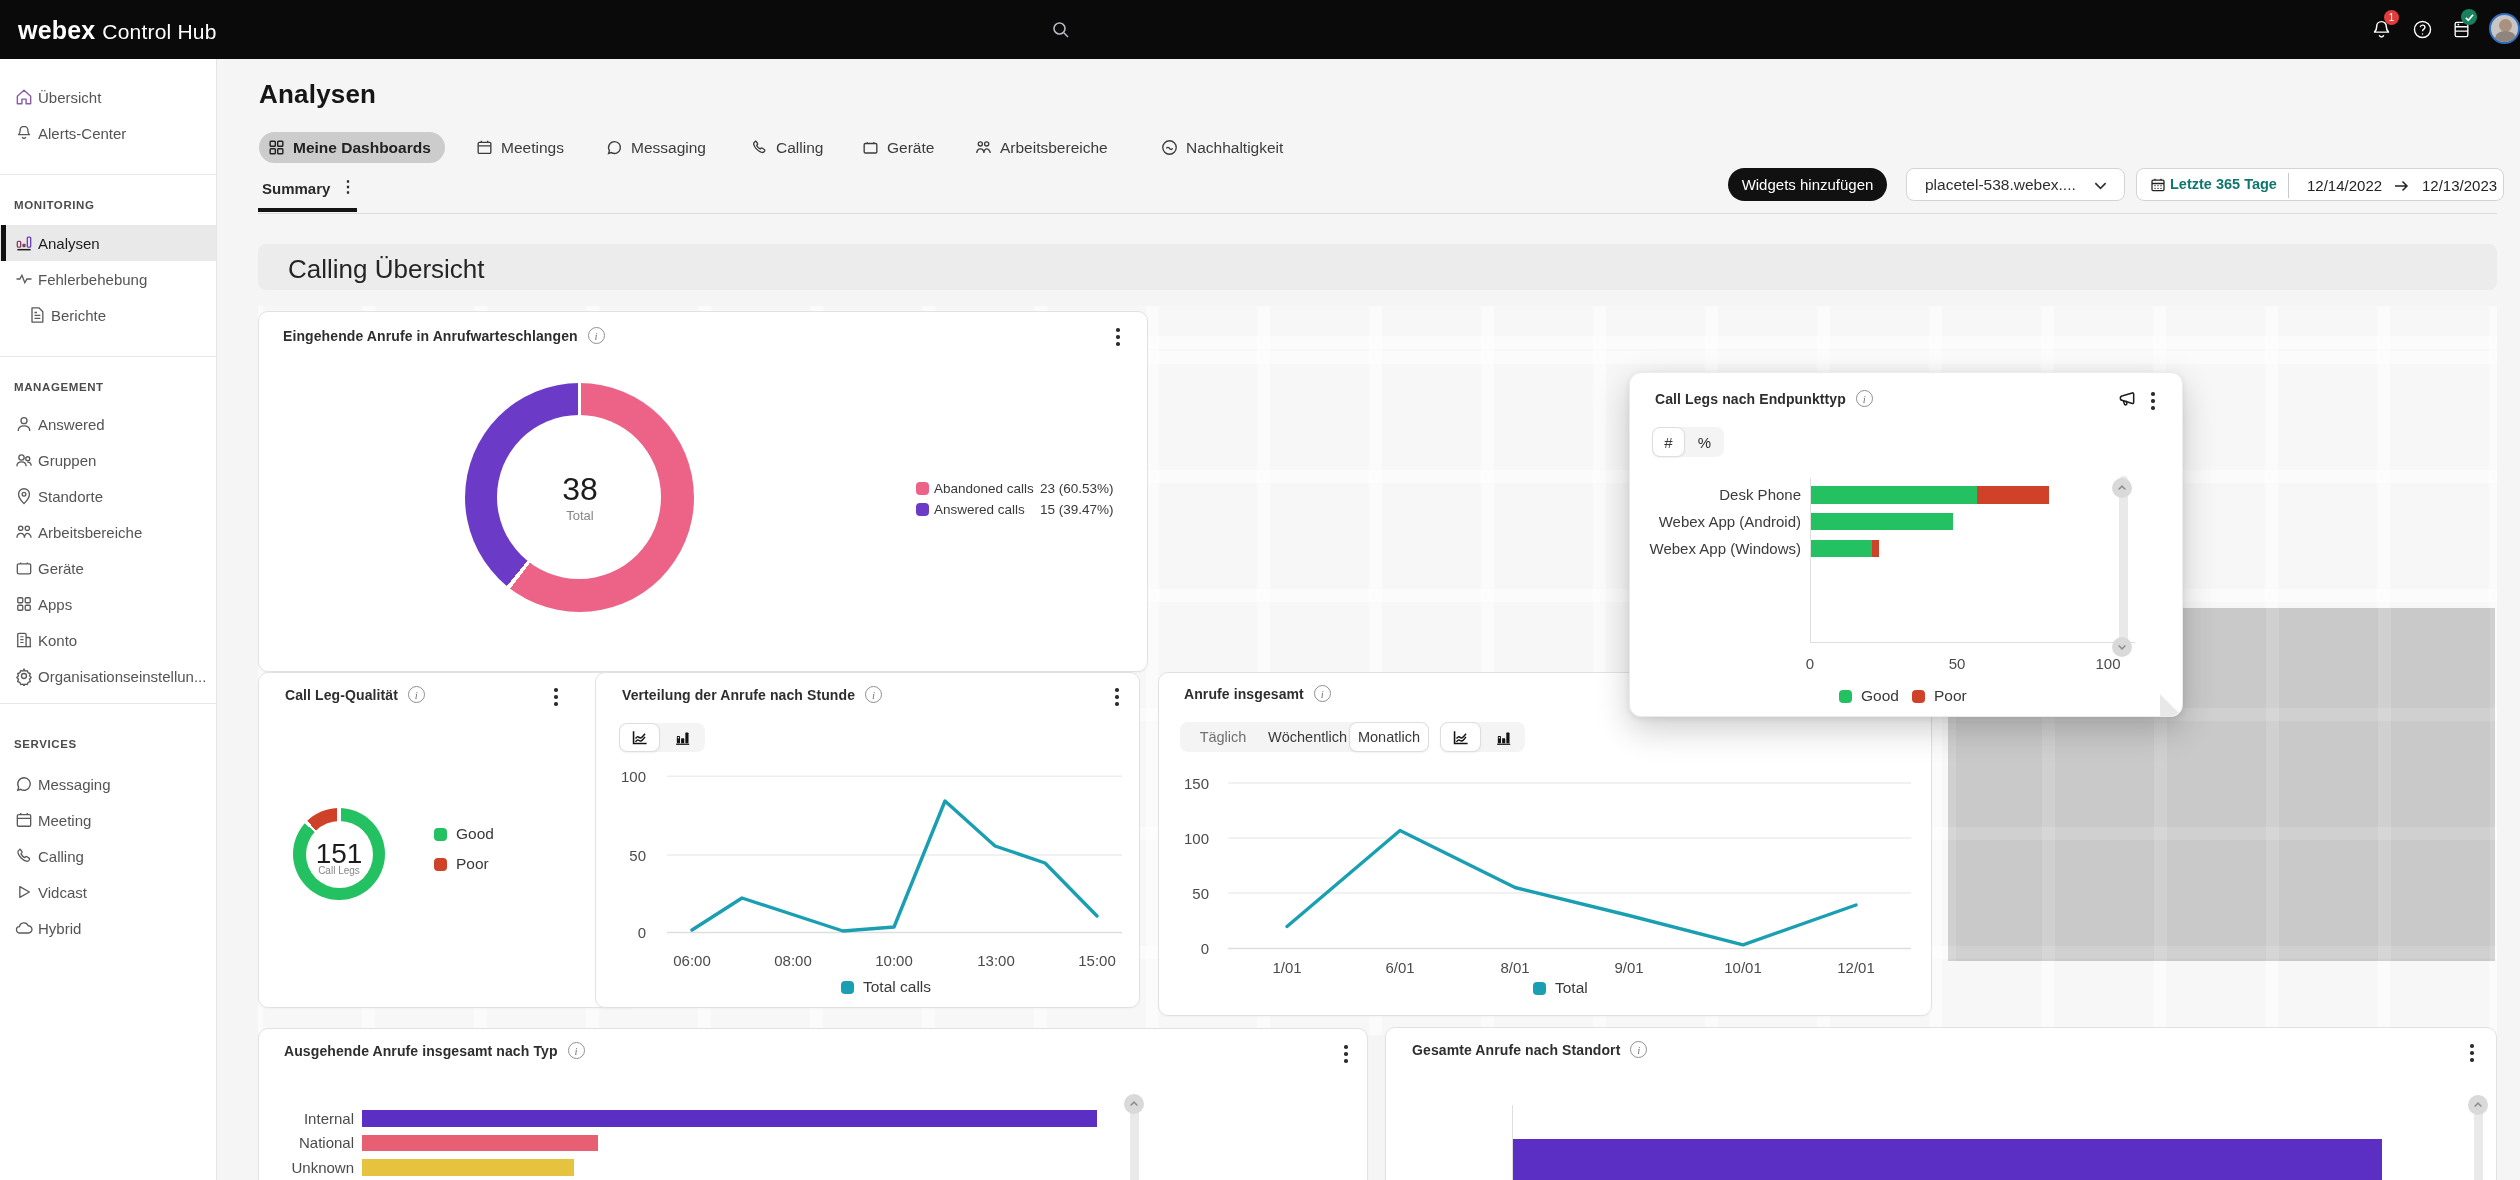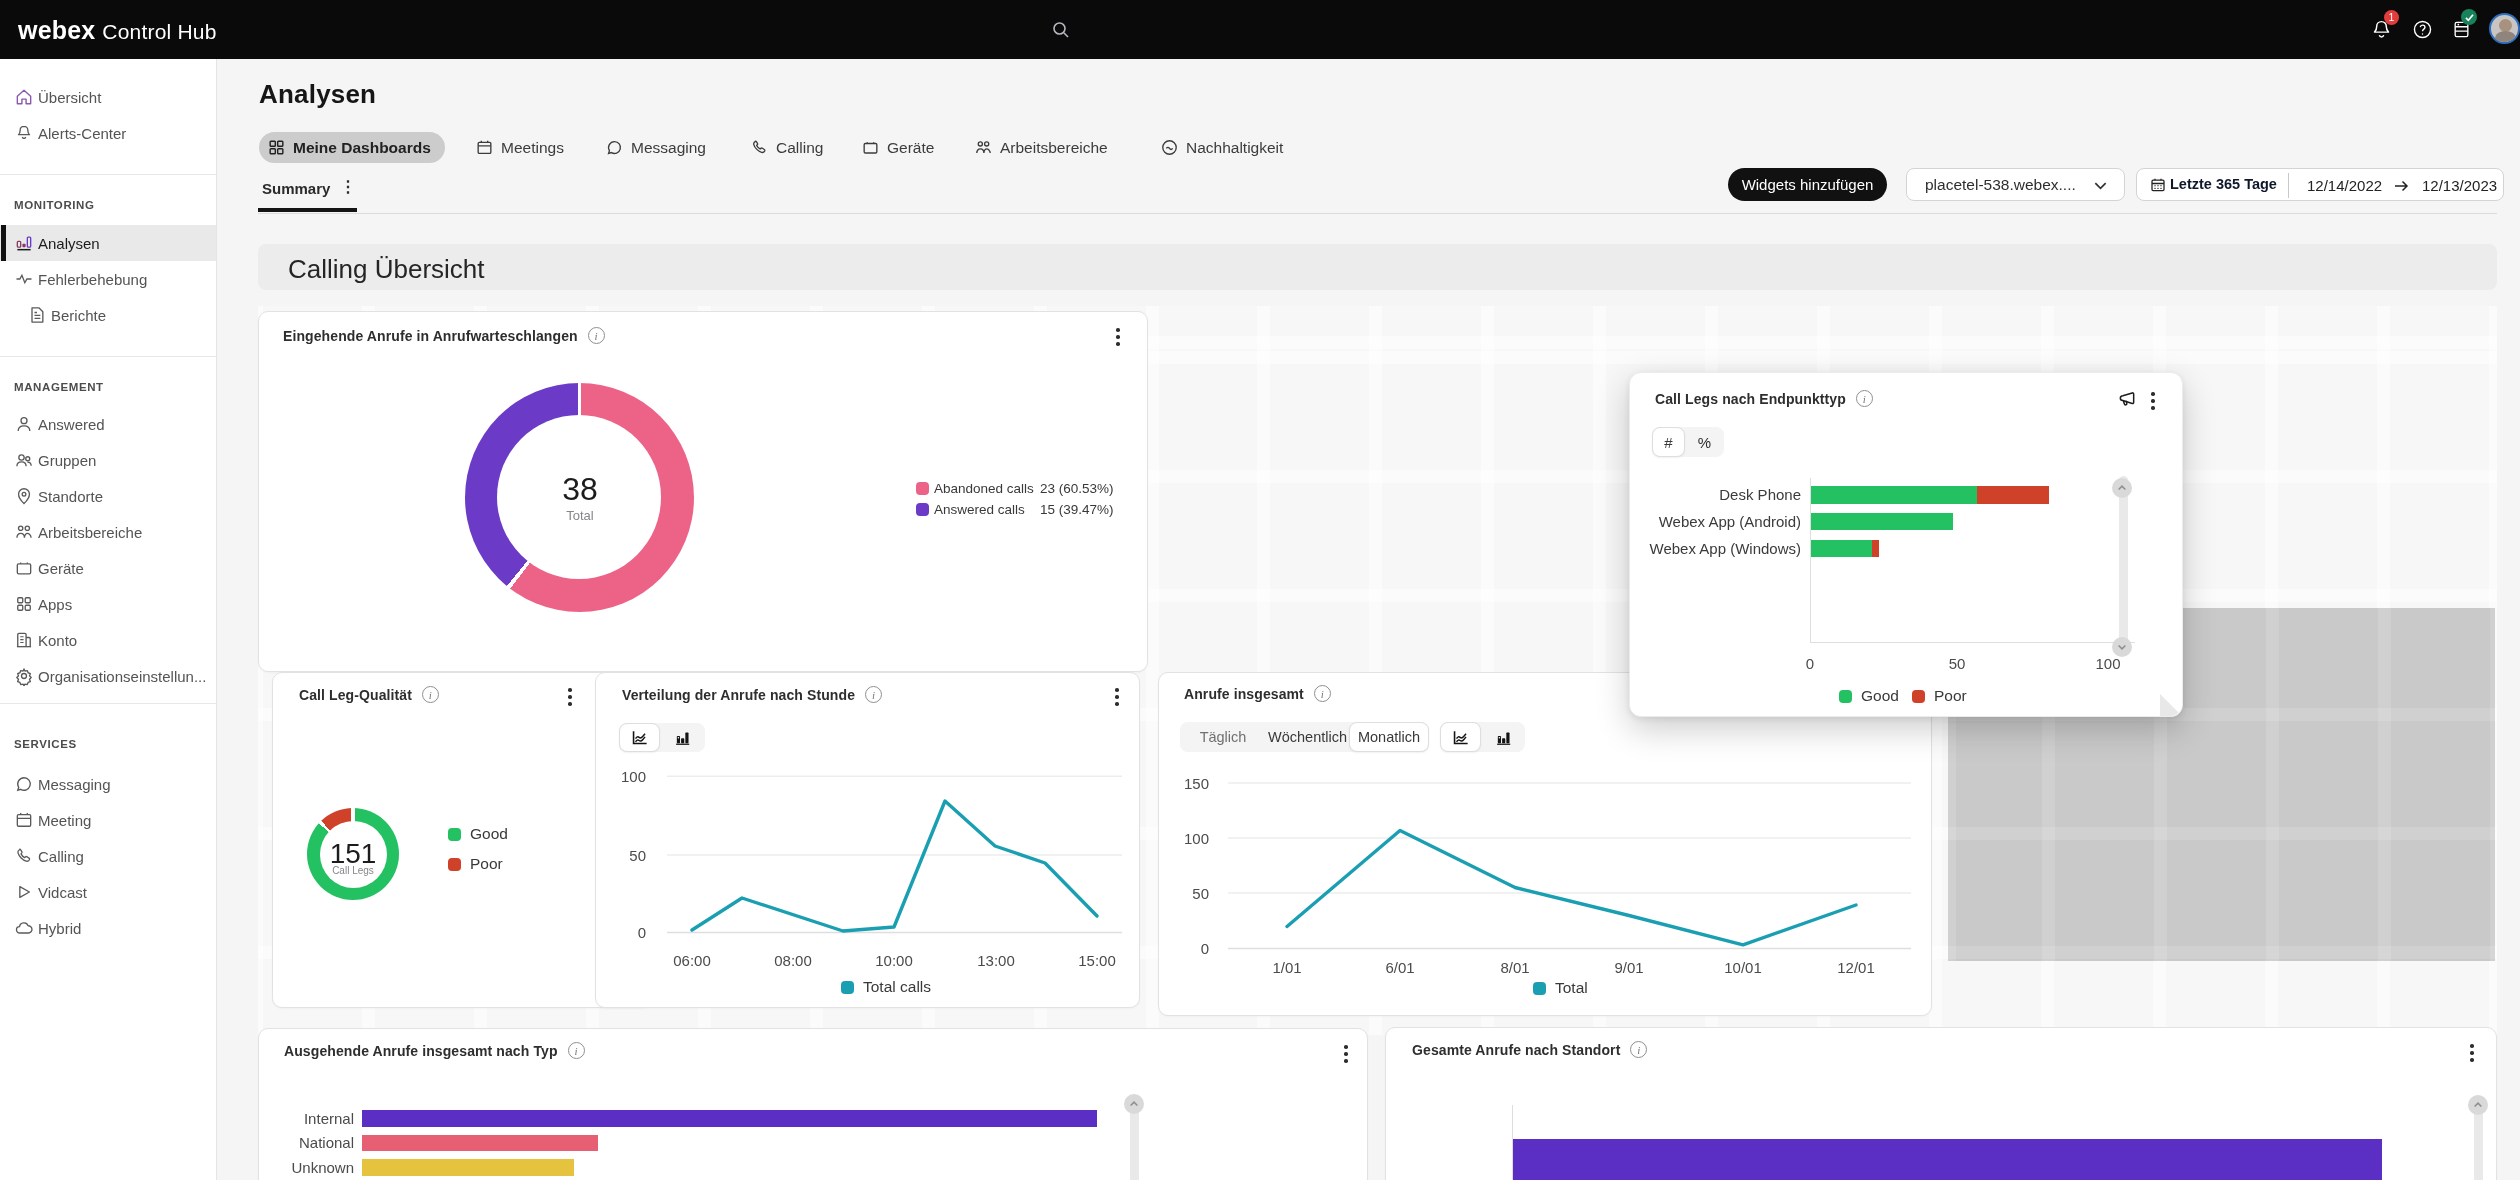--- a/index.html
+++ b/index.html
@@ -139,21 +139,21 @@
   <div id="btn-widgets">Widgets hinzufügen</div>
   <div id="dd-org">placetel-538.webex....<svg width="15" height="15" viewBox="0 0 16 16" fill="none" stroke="#323234" stroke-width="1.8">
         <path d="M2.5 5.5 L8 11 L13.5 5.5"></path>
       </svg></div>
   <div id="datebox">
     <svg class="abs" style="left:12px; top:7px;" width="18" height="18" viewBox="0 0 24 24" fill="none" stroke="#232324" stroke-width="1.7">
         <rect x="4" y="5.5" width="16" height="14" rx="1.5"></rect>
         <path d="M4 10 H20 M8 5.5 V3.5 M16 5.5 V3.5"></path>
         <path d="M7 13 h2 M11 13 h2 M15 13 h2 M7 16.5 h2 M11 16.5 h2 M15 16.5 h2" stroke-width="1.2"></path>
       </svg>
-    <span class="abs" style="left:33px; top:7px; font-size:14.5px; font-weight:bold; color:#0f172a;">Letzte 365 Tage</span>
+    <span class="abs" style="left:33px; top:7px; font-size:14.5px; font-weight:bold; color:#0f766e;">Letzte 365 Tage</span>
     <div class="abs" style="left:151px; top:4px; width:1px; height:25px; background:#c9c9ca;"></div>
     <span class="abs" style="left:170px; top:7.5px; font-size:15px; color:#232324;">12/14/2022</span>
     <svg class="abs" style="left:256px; top:9px;" width="16" height="16" viewBox="0 0 16 16" fill="none" stroke="#232324" stroke-width="1.5">
         <path d="M2 8 H13.5 M9.5 3.5 L14 8 L9.5 12.5"></path>
       </svg>
     <span class="abs" style="left:285px; top:7.5px; font-size:15px; color:#232324;">12/13/2023</span>
   </div>
   <div id="secbar">
       <span>Calling Übersicht</span>
     </div>
@@ -168,21 +168,21 @@
         <i></i>
       </div>
     <div class="abs" style="left:206px; top:71px; width:229px; height:229px; border-radius:50%; background:conic-gradient(#fff 0deg 1deg, #ed6388 1deg 217.2deg, #fff 217.2deg 219.4deg, #6b3ac7 219.4deg 359deg, #fff 359deg 360deg);"></div>
     <div class="abs" style="left:238px; top:103px; width:164px; height:164px; border-radius:50%; background:#fff;"></div>
     <div class="abs" style="left:240px; top:159px; width:162px; text-align:center; font-size:32px; color:#1c1c1d;">38</div>
     <div class="abs" style="left:240px; top:196px; width:162px; text-align:center; font-size:13px; color:#86868a;">Total</div>
     <div class="leg" style="left:657px; top:169px; font-size:13.5px;"><span class="sw" style="background:#ed6388; margin-right:5px;"></span><span style="width:106px; display:inline-block;">Abandoned calls</span>23 (60.53%)</div>
     <div class="leg" style="left:657px; top:190px; font-size:13.5px;"><span class="sw" style="background:#6b3ac7; margin-right:5px;"></span><span style="width:106px; display:inline-block;">Answered calls</span>15 (39.47%)</div>
   </div>
 
-  <div class="card" style="left:272px; top:672px; width:381px; height:336px;">
+  <div class="card" style="left:258px; top:672px; width:381px; height:336px;">
     <div class="ctitle" style="left:26px; top:13px;">Call Leg-Qualität<span class="info">i</span></div>
     <div class="kebab" style="left:295px; top:15px;">
         <i></i>
         <i></i>
         <i></i>
       </div>
     <div class="abs" style="left:34px; top:135px; width:92px; height:92px; border-radius:50%; background:conic-gradient(#fff 0deg 3deg, #23c161 3deg 312deg, #fff 312deg 316deg, #cf4129 316deg 357deg, #fff 357deg 360deg);"></div>
     <div class="abs" style="left:46.5px; top:147.5px; width:67px; height:67px; border-radius:50%; background:#fff;"></div>
     <div class="abs" style="left:46.5px; top:165px; width:67px; text-align:center; font-size:28px; color:#1c1c1d;">151</div>
     <div class="abs" style="left:46.5px; top:192px; width:67px; text-align:center; font-size:10px; color:#86868a;">Call Legs</div>

